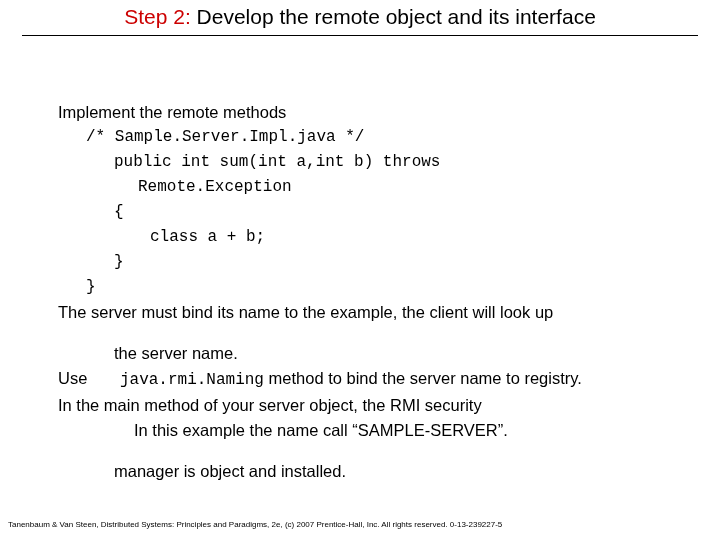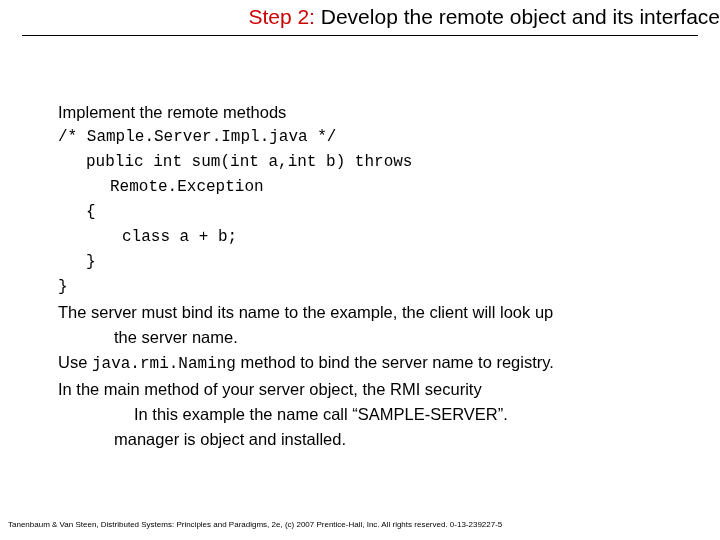--- a/index.html
+++ b/index.html
@@ -19,21 +19,21 @@
     width: 720px;
     height: 540px;
     box-sizing: border-box;
   }
   
   .title-area {
     position: absolute;
     left: 0;
     top: 4px;
     width: 720px;
-    text-align: right;
+    text-align: center;
     font-size: 21px;
     line-height: 26px;
     white-space: nowrap;
   }
   .title-step {
     color: #cc0000;
   }
   .title-rest {
     color: #000000;
   }
@@ -54,29 +54,30 @@
     font-size: 16.5px;
     line-height: 25px;
   }
   .ln {
     white-space: pre-wrap;
   }
   .mono {
     font-family: "Liberation Mono", monospace;
     font-size: 16px;
     letter-spacing: 0px;
+    margin-left: 28px;
   }
   .sans {
     font-family: "Liberation Sans", sans-serif;
     font-size: 16.5px;
   }
   .ind1 { padding-left: 28px; }
   .ind2 { padding-left: 52px; }
   .ind4 { padding-left: 64px; }
-  .hang { padding-left: 56px; }
+  .hang { padding-left: 56px; margin-top: 16px; }
   .hang2 { padding-left: 76px; }
   
   .footer {
     position: absolute;
     left: 8px;
     bottom: 10px;
     width: 704px;
     font-size: 8px;
     line-height: 11px;
     color: #000000;

